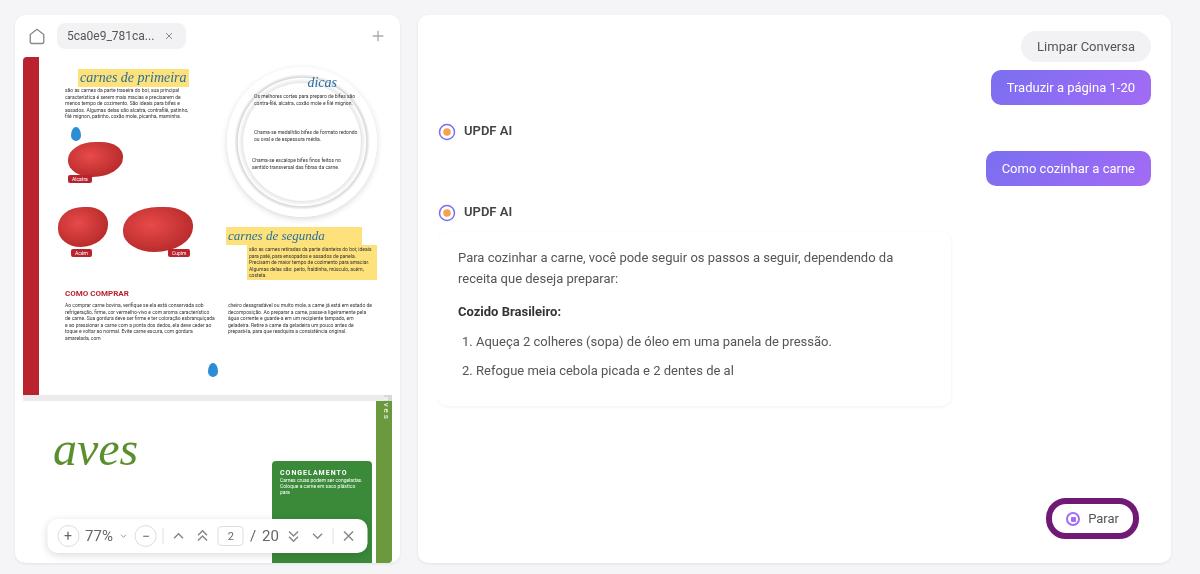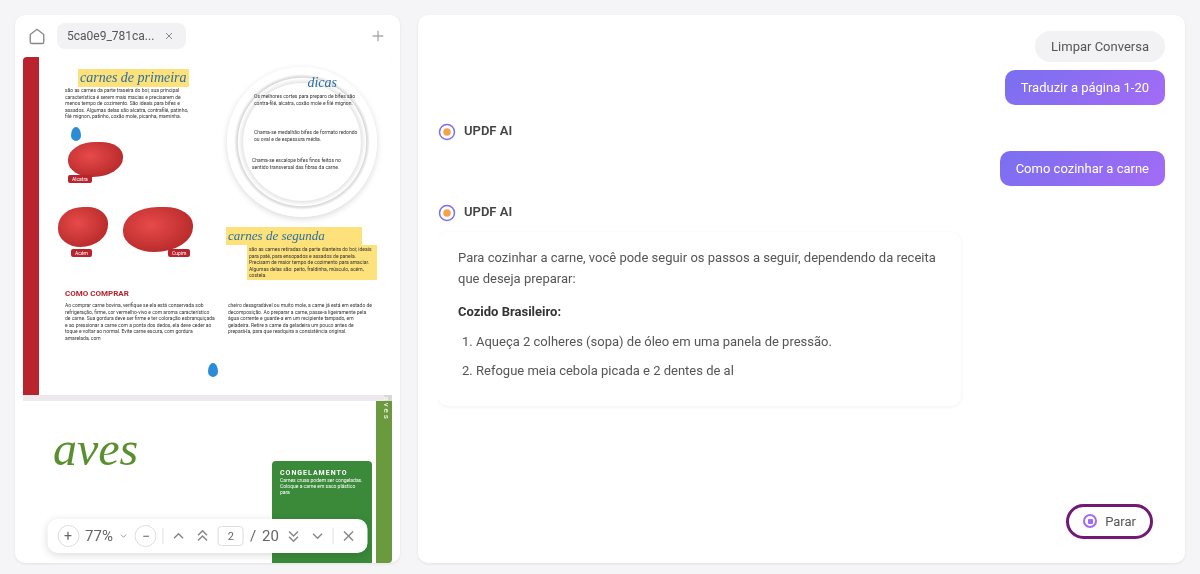--- a/index.html
+++ b/index.html
@@ -29,33 +29,33 @@
 .plate{position:absolute;width:150px;height:150px;border-radius:50%;background:radial-gradient(circle at 50% 50%,#fff 55%,#e8e8e8 56%,#fff 60%,#d8d8d8 61%,#fff 64%);box-shadow:0 2px 6px rgba(0,0,0,.15);top:10px;right:15px}
 .bulb{width:10px;height:14px;background:#2b8dd6;border-radius:50% 50% 50% 50%/60% 60% 40% 40%;position:absolute}
 .aves-title{font-family:cursive;font-style:italic;font-size:48px;color:#5a8f2e;position:absolute;left:30px;top:20px}
 .green-box{position:absolute;right:20px;top:60px;width:100px;height:140px;background:#3a8a3a;border-radius:4px;padding:8px;color:#fff;font-size:5px}
 .green-box-title{font-size:7px;font-weight:bold;margin-bottom:0;letter-spacing:1px}
 .toolbar{position:absolute;bottom:10px;left:50%;transform:translateX(-50%);background:#fff;border-radius:10px;box-shadow:0 2px 8px rgba(0,0,0,.15);padding:6px 10px;display:flex;align-items:center;gap:6px}
 .tb-btn{width:22px;height:22px;border-radius:50%;border:1px solid #ddd;display:flex;align-items:center;justify-content:center;color:#666;cursor:pointer;font-size:14px}
 .tb-sep{width:1px;height:16px;background:#e0e0e0}
 .tb-text{font-size:15px;color:#666}
 .tb-input{width:26px;height:20px;border:1px solid #ddd;border-radius:4px;text-align:center;font-size:11px;color:#666}
-.right-pane{position:absolute;left:418px;top:15px;right:15px;height:548px;background:#fff;border-radius:10px;box-shadow:0 1px 3px rgba(0,0,0,.08);display:flex;flex-direction:column;padding:16px 20px}
+.right-pane{position:absolute;left:418px;top:15px;right:29px;height:548px;background:#fff;border-radius:10px;box-shadow:0 1px 3px rgba(0,0,0,.08);display:flex;flex-direction:column;padding:16px 20px}
 .right-header{display:flex;justify-content:flex-end;align-items:center;gap:10px}
 .clear-btn{background:#f2f2f4;border:none;border-radius:18px;padding:8px 16px;font-size:13px;color:#555;cursor:pointer}
 .chat-area{flex:1;overflow-y:auto;padding-top:8px}
 .user-bubble{margin-left:auto;margin-bottom:18px;background:linear-gradient(135deg,#7a6ff0,#a36bf5);color:#fff;padding:10px 16px;border-radius:10px;font-size:13px;width:fit-content;max-width:70%}
 .ai-header{display:flex;align-items:flex-start;gap:8px;margin-bottom:10px}
 .ai-logo{width:18px;height:18px}
 .ai-name{font-size:13px;font-weight:600;color:#444}
 .ai-bubble{background:#fff;border-radius:10px;padding:16px 20px;box-shadow:0 1px 4px rgba(0,0,0,.06);margin-bottom:22px;font-size:13px;color:#555;line-height:1.6}
 .ai-bubble strong{color:#333}
 .ai-bubble ol{padding-left:18px;margin-top:10px}
 .ai-bubble li{margin-bottom:8px}
-.stop-btn{position:absolute;right:32px;bottom:24px;background:#fff;border:3px solid #701a75;border-radius:20px;padding:7px 14px;display:flex;align-items:flex-start;gap:8px;font-size:13px;color:#555;cursor:pointer;box-shadow:0 1px 3px rgba(0,0,0,.05)}
+.stop-btn{position:absolute;right:32px;bottom:24px;background:#fff;border:6px solid #701a75;border-radius:20px;padding:7px 14px;display:flex;align-items:flex-end;gap:8px;font-size:13px;color:#555;cursor:pointer;box-shadow:0 1px 3px rgba(0,0,0,.05)}
 .stop-dot{width:14px;height:14px;border:2px solid #a36bf5;border-radius:50%;display:flex;align-items:center;justify-content:center}
 .stop-dot::after{content:"";width:5px;height:5px;background:#a36bf5;border-radius:1px}
 .chev{width:18px;height:18px;color:#888}
 .scroll-edge{position:absolute;right:0;top:40px;bottom:50px;width:8px;background:#d8d8d8;border-radius:4px}
 </style>
 </head>
 <body>
 
 <div class="left-pane">
   <div class="tab-bar">

